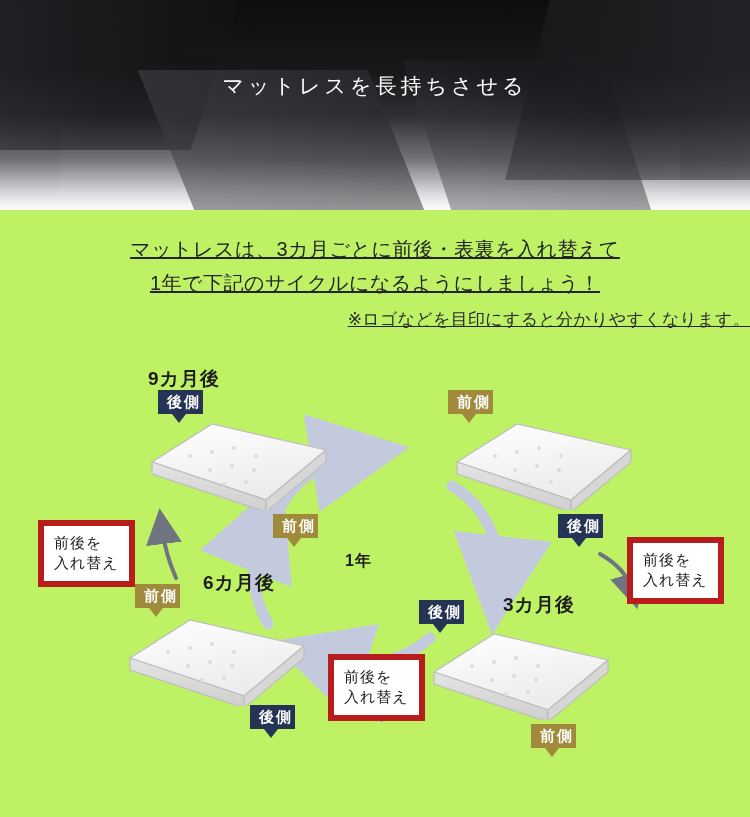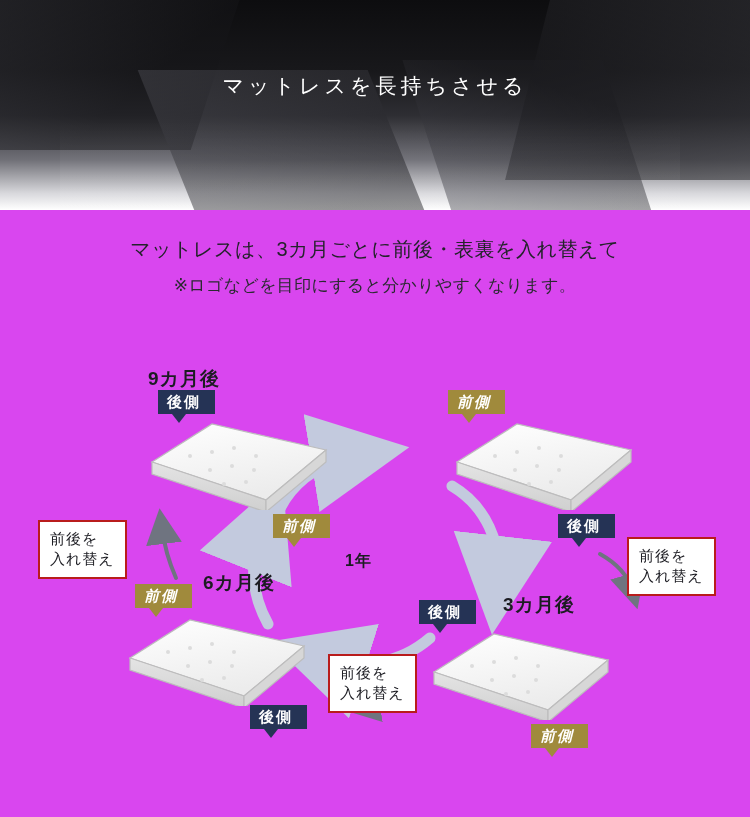--- a/index.html
+++ b/index.html
@@ -9,21 +9,21 @@
   }
   body {
     font-family: "Liberation Sans", "DejaVu Sans", sans-serif;
     color: #1a1a1a;
   }
   #page {
     position: relative;
     width: 750px;
     height: 817px;
     overflow: hidden;
-    background: #d946ef;
+    background: #bef264;
   }
 
   
   .hero {
     position: absolute;
     left: 0; top: 0;
     width: 750px;
     height: 210px;
     background: linear-gradient(180deg, #0d0d0f 0%, #18181b 34%, #2e2e33 55%, #6f6f76 76%, #d8d8dc 92%, #ffffff 100%);
     overflow: hidden;
@@ -83,32 +83,34 @@
     text-shadow: 0 2px 6px rgba(0,0,0,0.35);
   }
 
   
   .lead {
     position: absolute;
     left: 0; top: 232px;
     width: 750px;
     text-align: center;
     color: #23232a;
+    text-decoration: underline;
   }
   .lead .l1, .lead .l2 {
     font-size: 20px;
     line-height: 34px;
     letter-spacing: 0.5px;
   }
   .lead .l3 {
     font-size: 17px;
     line-height: 32px;
     letter-spacing: 0.3px;
     color: #2a2a30;
     margin-top: 4px;
+    text-align: right;
   }
 
   
   .diagram {
     position: absolute;
     left: 0; top: 352px;
     width: 596px;
     height: 430px;
   }
   .svg-layer {
@@ -153,25 +155,25 @@
   .m-6 { left: 128px; top: 258px; }
   .m-3 { left: 432px; top: 272px; }
 
   
   .tag {
     position: absolute;
     color: #ffffff;
     font-size: 15px;
     font-weight: 700;
     letter-spacing: 2px;
-    padding: 4px 14px 5px 9px;
+    padding: 4px 2px 5px 9px;
     white-space: nowrap;
     line-height: 1;
   }
-  .tag.gold { background: #a08a3c; font-style: italic; }
+  .tag.gold { background: #a08a3c; }
   .tag.navy { background: #253355; }
   .tag .pointer {
     position: absolute;
     width: 0; height: 0;
   }
   .tag.gold .pointer {
     border-left: 7px solid transparent;
     border-right: 7px solid transparent;
     border-top: 9px solid #a08a3c;
     left: 14px; bottom: -9px;
@@ -188,21 +190,21 @@
   .t-0-front { left: 448px; top: 38px; }
   .t-0-back  { left: 558px; top: 162px; }
   .t-6-front { left: 135px; top: 232px; }
   .t-6-back  { left: 250px; top: 353px; }
   .t-3-back  { left: 419px; top: 248px; }
   .t-3-front { left: 531px; top: 372px; }
 
   
   .swap-box {
     position: absolute;
-    border: 2px solid #b91c1c;
+    border: 6px solid #b91c1c;
     background: #ffffff;
     padding: 7px 10px 8px 10px;
     font-size: 15px;
     line-height: 20px;
     color: #1c1c22;
     letter-spacing: 1px;
     text-align: left;
     white-space: nowrap;
     font-weight: 400;
   }
@@ -219,20 +221,21 @@
     <div class="facet f1"></div>
     <div class="facet f2"></div>
     <div class="facet f3"></div>
     <div class="facet f4"></div>
     <div class="facet f5"></div>
     <div class="hero-sub">マットレスを長持ちさせる</div>
   </div>
 
   <div class="lead">
     <div class="l1">マットレスは、3カ月ごとに前後・表裏を入れ替えて</div>
+    <div class="l2">1年で下記のサイクルになるようにしましょう！</div>
     <div class="l3">※ロゴなどを目印にすると分かりやすくなります。</div>
   </div>
 
   <div class="diagram">
 
     <svg class="svg-layer" viewBox="0 0 750 430">
       <defs>
         <linearGradient id="mattressTop" x1="0" y1="0" x2="0.4" y2="1">
           <stop offset="0%" stop-color="#ffffff"></stop>
           <stop offset="100%" stop-color="#ececec"></stop>

